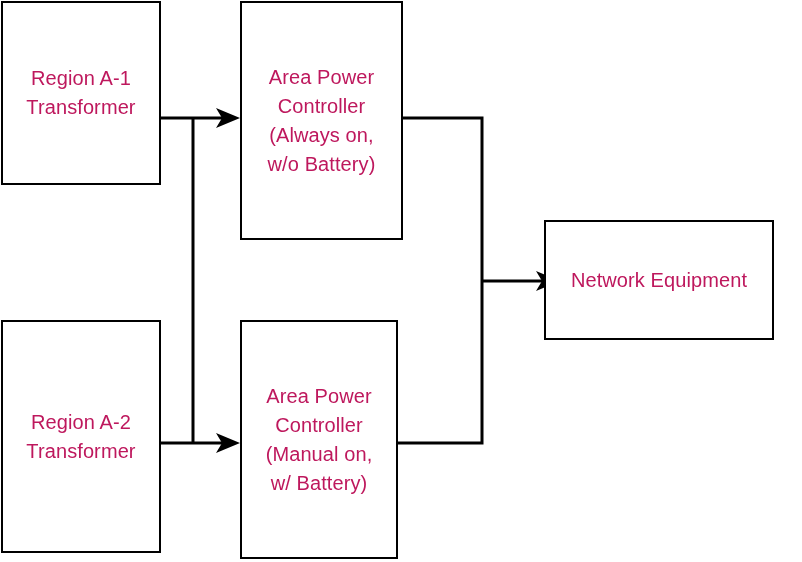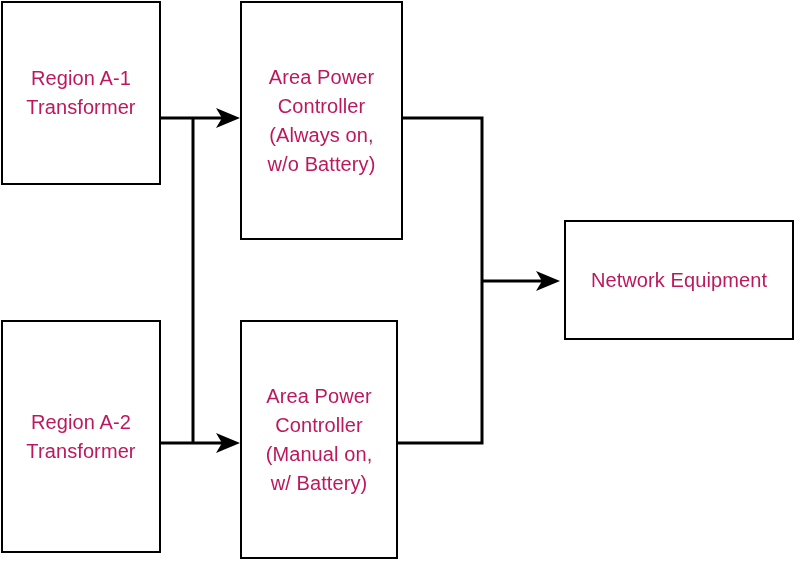--- a/index.html
+++ b/index.html
@@ -96,17 +96,17 @@
 w/o Battery)</span>
   </div>
 
   <div class="node" id="node-area-power-controller-manual-on" style="left:240px; top:320px; width:158px; height:239px;">
     <span class="node-label">Area Power
 Controller
 (Manual on,
 w/ Battery)</span>
   </div>
 
-  <div class="node" id="node-network-equipment" style="left:564px; top:220px; width:230px; height:120px;">
+  <div class="node" id="node-network-equipment" style="left:544px; top:220px; width:230px; height:120px;">
     <span class="node-label">Network Equipment</span>
   </div>
 
 </div>
 
 </body></html>

